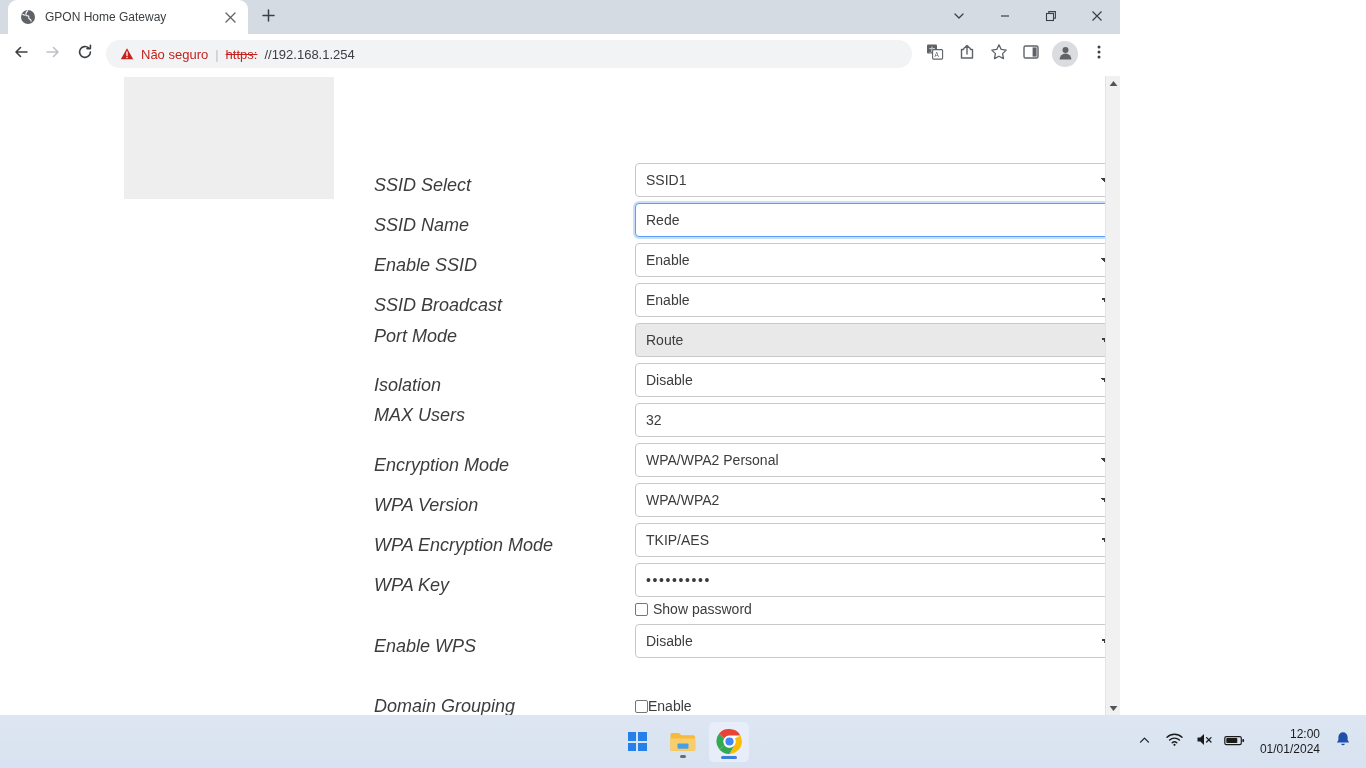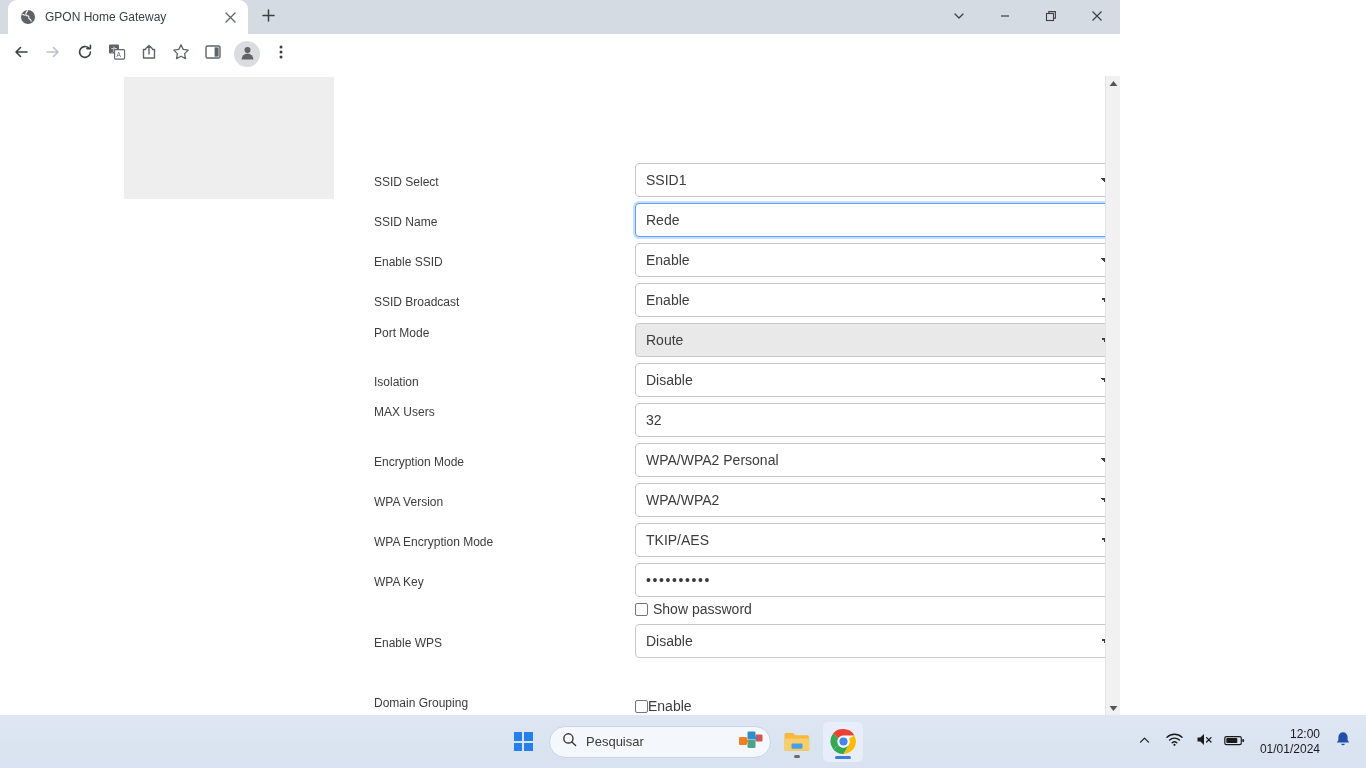--- a/index.html
+++ b/index.html
@@ -106,23 +106,24 @@
   
   .grey-block {
     position:absolute; left:124px; top:1px; width:210px; height:122px;
     background:#eeeeee;
   }
 
   
   .form { position:absolute; left:0; top:0; width:100%; }
   .lbl {
     position:absolute; left:374px;
-    font-size:12px; color:#3c3c3c;
+    font-size:18px; color:#3c3c3c;
     font-family:"Liberation Sans", sans-serif;
     white-space:nowrap;
+    font-style:italic;
   }
   .fld { position:absolute; left:635px; width:490px; }
 
   select.inp, input.inp {
     width: 100%;
     height: 34px;
     font-size: 14px;
     font-family: "Liberation Sans", sans-serif;
     color: #3c3c3c;
     background: #ffffff;
@@ -329,20 +330,33 @@
     </div>
     <div class="tb-btn">
       <span>
         <svg width="18" height="18" viewBox="0 0 18 18">
           <path d="M14.4 9 A5.4 5.4 0 1 1 12.6 4.9" stroke="#3c4043" stroke-width="1.6" fill="none" stroke-linecap="round"></path>
           <path d="M14.4 2.2 V5.6 H11" stroke="#3c4043" stroke-width="1.6" fill="none" stroke-linecap="round" stroke-linejoin="round"></path>
         </svg>
       </span>
     </div>
 
+    <div class="omnibox">
+      <span class="warn-tri">
+        <svg width="14" height="14" viewBox="0 0 14 14">
+          <path d="M7 1.3 L13.2 12.3 H0.8 Z" fill="#c5221f"></path>
+          <path d="M7 5 V8.6" stroke="#fff" stroke-width="1.3" stroke-linecap="round"></path>
+          <circle cx="7" cy="10.5" r="0.8" fill="#fff"></circle>
+        </svg>
+      </span>
+      <span class="omni-warn">Não seguro</span>
+      <span class="omni-sep">|</span>
+      <span class="omni-scheme">https:</span>
+        <span class="omni-rest">//192.168.1.254</span>
+    </div>
 
     <div class="tb-right">
       <div class="tb-btn">
         <span>
           <svg width="18" height="18" viewBox="0 0 18 18">
             <rect x="1" y="1.5" width="10" height="9" rx="1" fill="#5f6368"></rect>
             <text x="3" y="8.6" font-size="6.5" fill="#fff" font-family="Liberation Sans, sans-serif">文</text>
             <rect x="6.6" y="6.6" width="10" height="9.5" rx="1" fill="#fff" stroke="#5f6368" stroke-width="1.1"></rect>
             <text x="8.6" y="14" font-size="6.5" fill="#5f6368" font-family="Liberation Sans, sans-serif">A</text>
           </svg>
@@ -511,39 +525,20 @@
   <div class="tb-center">
     <div class="startbtn">
       <span class="winlogo">
           <i></i>
           <i></i>
           <i></i>
           <i></i>
         </span>
     </div>
 
-    <div class="searchbox">
-      <span>
-        <svg width="15" height="15" viewBox="0 0 15 15">
-          <circle cx="6.4" cy="6.4" r="4.6" stroke="#3a3a3a" stroke-width="1.4" fill="none"></circle>
-          <path d="M9.9 9.9 L13.6 13.6" stroke="#3a3a3a" stroke-width="1.4" stroke-linecap="round"></path>
-        </svg>
-      </span>
-      <span class="search-ph">Pesquisar</span>
-      <span>
-        <svg width="26" height="22" viewBox="0 0 26 22">
-          <rect x="1" y="8" width="8" height="8" rx="1.3" fill="#ef8022"></rect>
-          <rect x="9.5" y="2.5" width="8" height="8" rx="1.3" fill="#2f8ecb"></rect>
-          <rect x="9.5" y="11" width="8" height="8" rx="1.3" fill="#4aa38a"></rect>
-          <rect x="17.5" y="5.5" width="7" height="7" rx="1.3" fill="#d9534f"></rect>
-          <circle cx="9.3" cy="12" r="1.6" fill="#ef8022"></circle>
-          <circle cx="18" cy="9" r="1.6" fill="#2f8ecb"></circle>
-        </svg>
-      </span>
-    </div>
 
     <div class="tbicon">
       <svg width="28" height="24" viewBox="0 0 28 24">
         <path d="M1.5 4.5 a1.6 1.6 0 0 1 1.6-1.6 h7 l2.2 2.4 h12.2 a1.6 1.6 0 0 1 1.6 1.6 v12.6 a1.6 1.6 0 0 1 -1.6 1.6 H3.1 a1.6 1.6 0 0 1 -1.6 -1.6 Z" fill="#f6b93b"></path>
         <path d="M1.5 8.6 h25 v10.5 a1.6 1.6 0 0 1 -1.6 1.6 H3.1 a1.6 1.6 0 0 1 -1.6 -1.6 Z" fill="#f8cd6c"></path>
         <rect x="8.5" y="13.5" width="11" height="5.2" rx="1" fill="#47a0e3"></rect>
       </svg>
       <span class="tb-dot"></span>
     </div>
 

